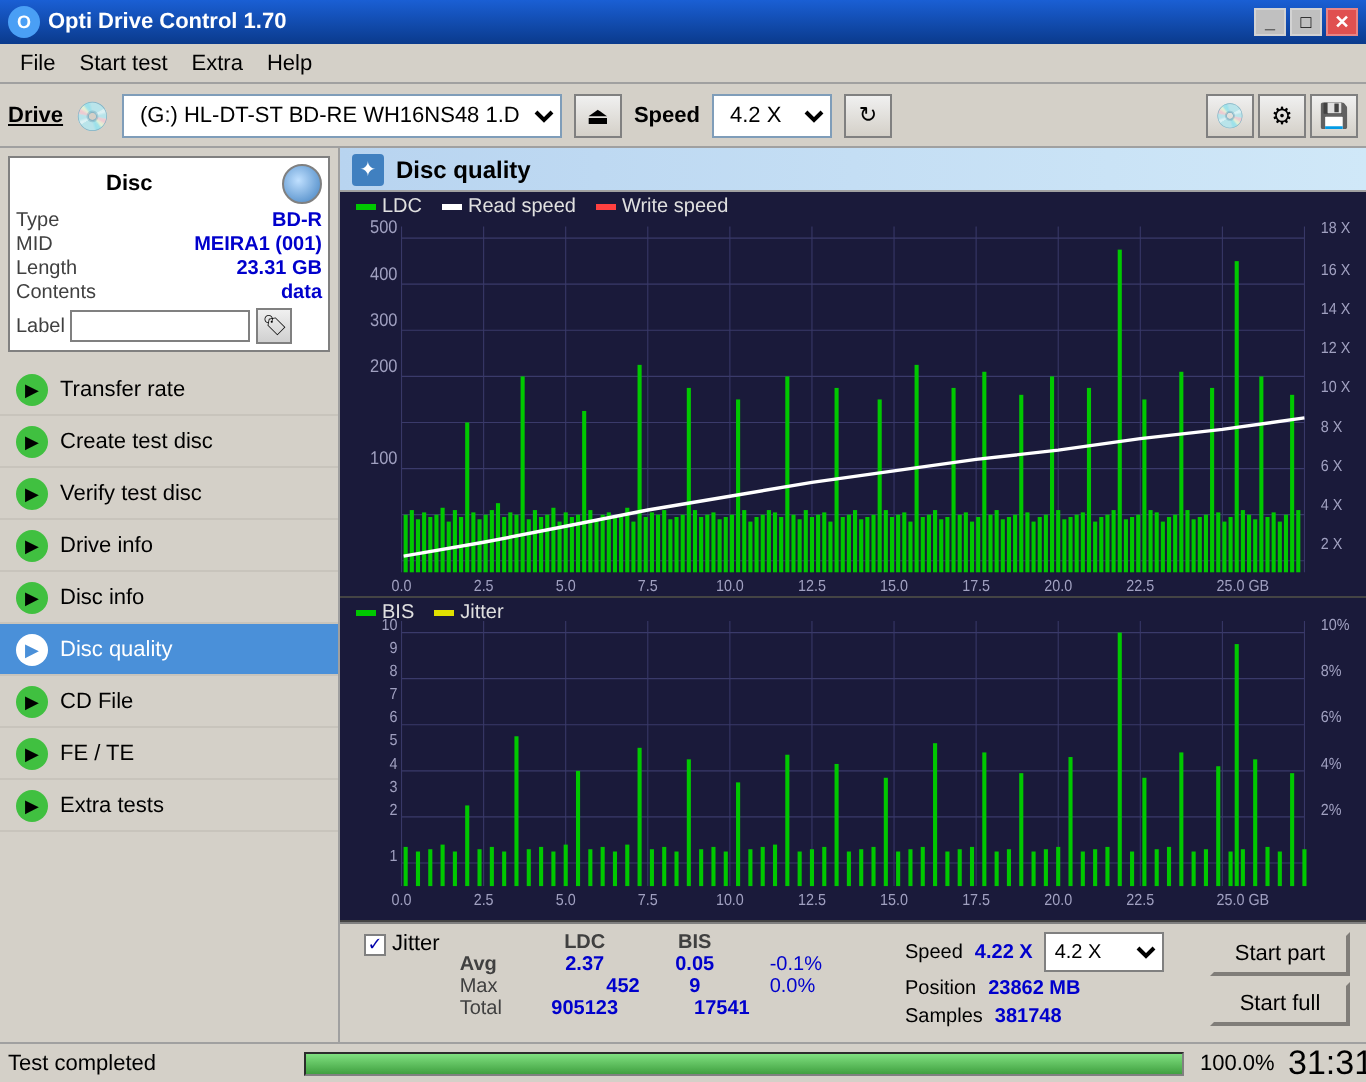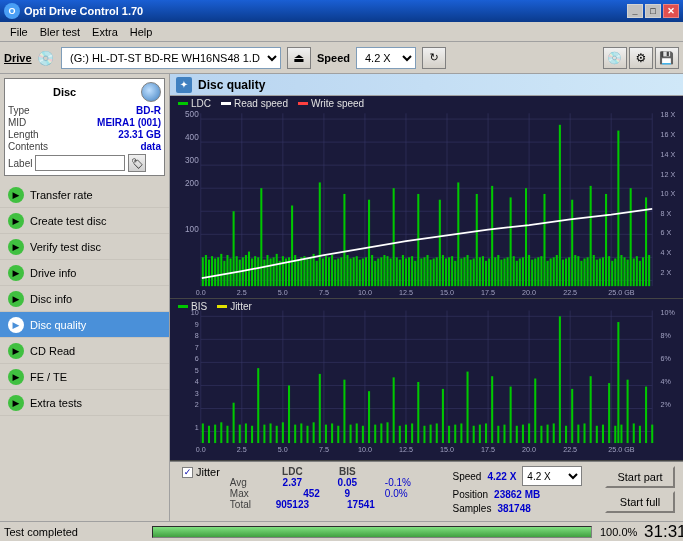--- a/index.html
+++ b/index.html
@@ -318,21 +318,21 @@
   <span class="title-text">Opti Drive Control 1.70</span>
   <div class="title-buttons">
     <div class="title-btn minimize">_</div>
     <div class="title-btn maximize">□</div>
     <div class="title-btn close">✕</div>
   </div>
 </div>
 
 <div class="menu-bar">
   <span class="menu-item">File</span>
-  <span class="menu-item">Bler test</span>
+  <span class="menu-item">Start test</span>
   <span class="menu-item">Extra</span>
   <span class="menu-item">Help</span>
 </div>
 
 <div class="drive-bar">
   <span class="drive-label">Drive</span>
   <span style="font-size:14px;">💿</span>
   <select class="drive-select">
     <option>(G:)  HL-DT-ST BD-RE  WH16NS48 1.D3</option>
   </select>
@@ -401,21 +401,21 @@
       <div class="nav-item">
         <span class="nav-icon green">▶</span>
         <span>Disc info</span>
       </div>
       <div class="nav-item active">
         <span class="nav-icon active-icon">▶</span>
         <span>Disc quality</span>
       </div>
       <div class="nav-item">
         <span class="nav-icon green">▶</span>
-        <span>CD Read</span>
+        <span>CD File</span>
       </div>
       <div class="nav-item">
         <span class="nav-icon green">▶</span>
         <span>FE / TE</span>
       </div>
       <div class="nav-item">
         <span class="nav-icon green">▶</span>
         <span>Extra tests</span>
       </div>
     </div>
@@ -810,21 +810,21 @@
             <tr>
               <td style="width:35px;"></td>
               <td style="text-align:center; font-weight:bold; color:#404040; width:55px;">LDC</td>
               <td style="text-align:center; font-weight:bold; color:#404040; width:55px;">BIS</td>
               <td style="width:10px;"></td>
 
             </tr>
           </thead>
           <tbody>
             <tr>
-              <td style="color:#404040;">Avg</td>
+              <td style="color:#404040;font-weight:bold;">Avg</td>
               <td style="text-align:center; color:#0000cc; font-weight:bold;">2.37</td>
               <td style="text-align:center; color:#0000cc; font-weight:bold;">0.05</td>
               <td></td>
               <td style="color:#0000cc;">-0.1%</td>
             </tr>
             <tr>
               <td style="color:#404040;">Max</td>
               <td style="text-align:right; color:#0000cc; font-weight:bold;">452</td>
               <td style="text-align:center; color:#0000cc; font-weight:bold;">9</td>
               <td></td>

